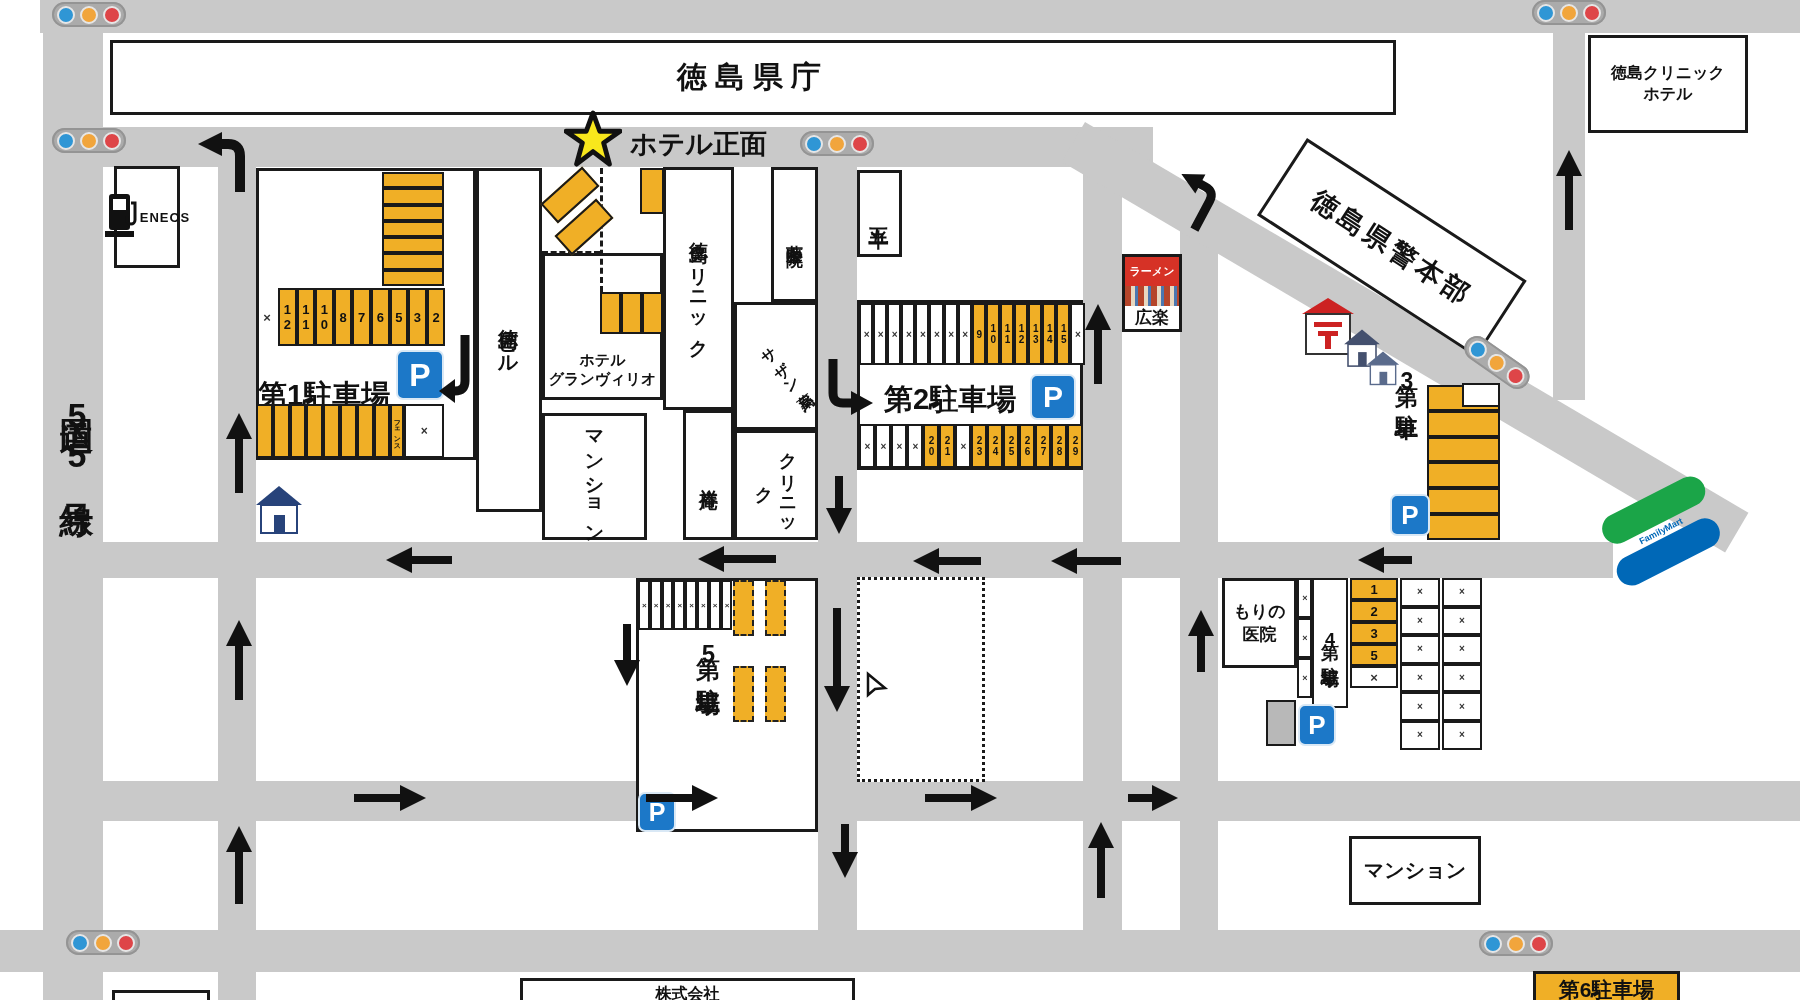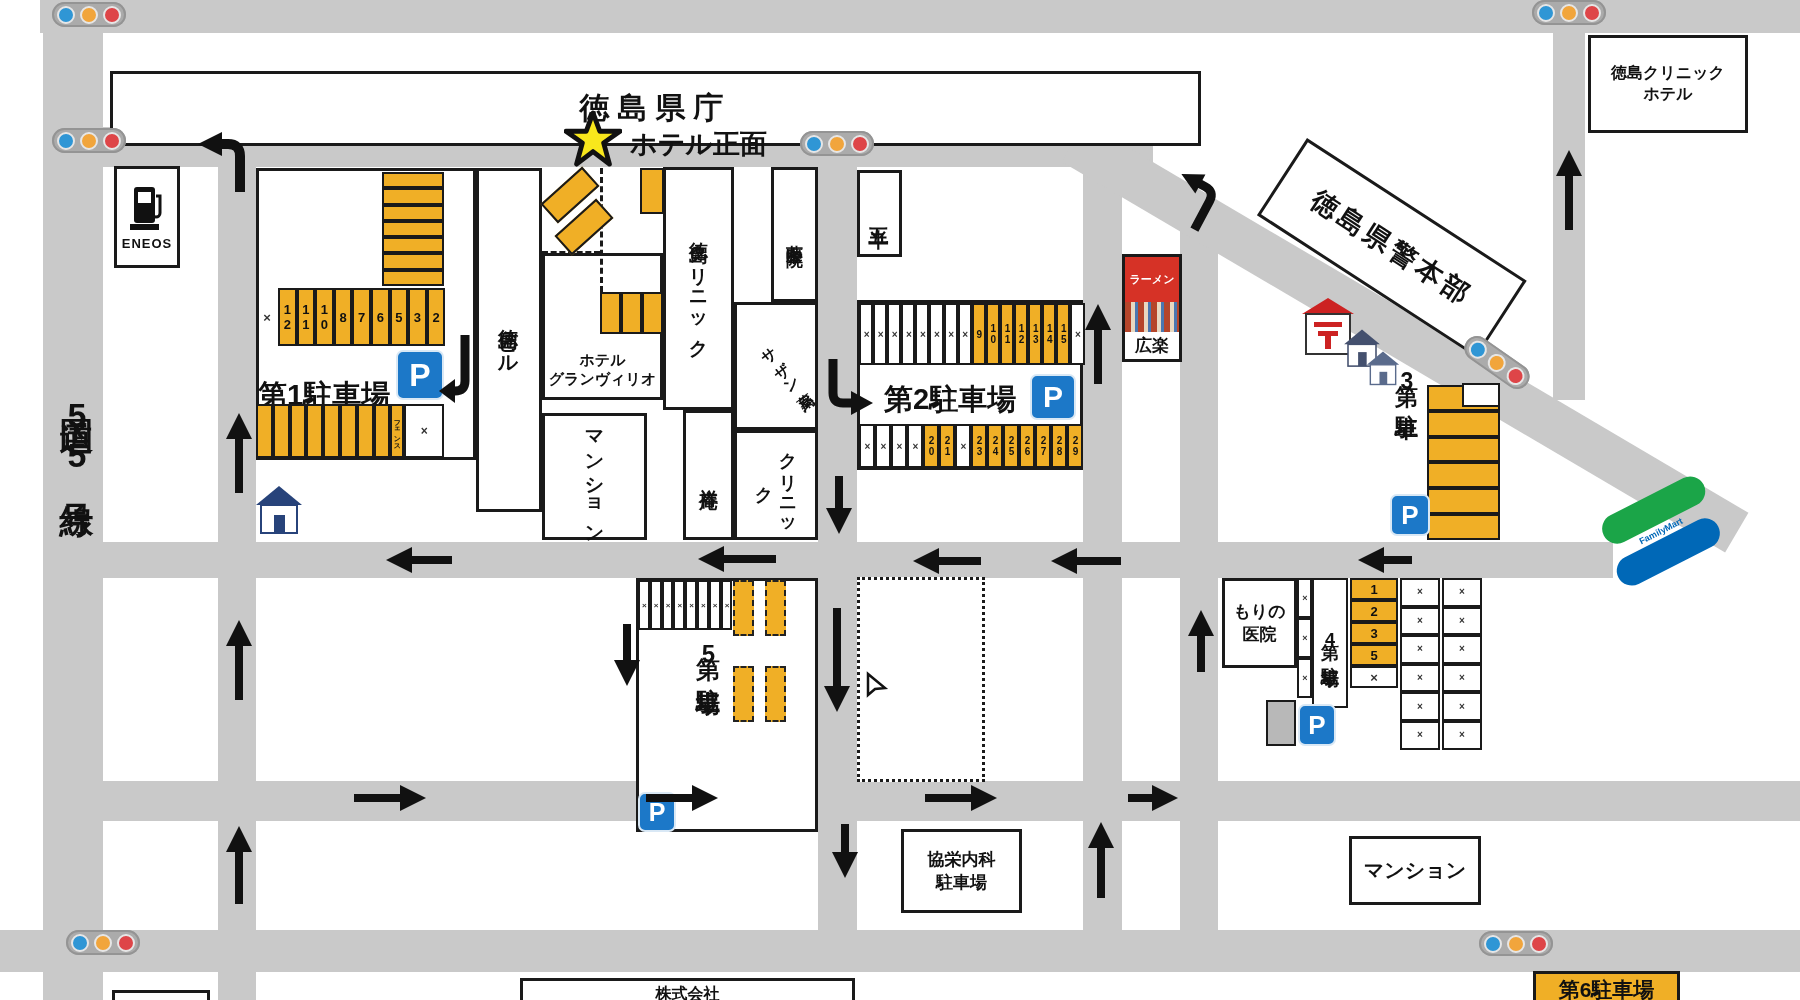--- a/index.html
+++ b/index.html
@@ -119,34 +119,34 @@
       <span class="l lb"></span>
       <span class="l ly"></span>
       <span class="l lr"></span>
     </div>
   <div class="tl" style="left:1479px;top:931px;">
       <span class="l lb"></span>
       <span class="l ly"></span>
       <span class="l lr"></span>
     </div>
 
-  <div class="bx" style="left:110px;top:40px;width:1091px;height:75px;font-size:30px;letter-spacing:8px;margin-top:31px;">
+  <div class="bx" style="left:110px;top:40px;width:1286px;height:75px;font-size:30px;letter-spacing:8px;">
     <span>徳島県庁</span>
   </div>
   <div class="bx" style="left:1588px;top:35px;width:160px;height:98px;font-size:16px;flex-direction:column;">
     <span>徳島クリニック</span>
     <span>ホテル</span>
   </div>
   <div class="bx" style="left:1307px;top:138px;width:262px;height:92px;font-size:27px;letter-spacing:4px;transform:rotate(33deg);transform-origin:top left;">
     <span>徳島県警本部</span>
   </div>
 
   <div class="lbl v" style="left:54px;top:392px;font-size:34px;">国道55号線</div>
 
-  <div class="bx" style="left:114px;top:166px;width:66px;height:102px;flex-direction:column;padding:4px 0;">
+  <div class="bx" style="left:114px;top:166px;width:66px;height:102px;flex-direction:row;padding:4px 0;">
     <span class="turn" style="position:static;">
       <svg width="36" height="52" viewBox="0 0 36 52">
         <rect x="5" y="3" width="21" height="36" rx="3" fill="#111"></rect>
         <rect x="9" y="8" width="13" height="11" fill="#fff"></rect>
         <path d="M27,12 h4 v17 a4,4 0 0 1 -8,0 v-4" fill="none" stroke="#111" stroke-width="3"></path>
         <rect x="1" y="40" width="29" height="6" fill="#111"></rect>
       </svg>
     </span>
     <span style="font-size:13px;letter-spacing:1px;">ENEOS</span>
   </div>
@@ -288,21 +288,21 @@
       <div class="spot w">×</div>
       <div class="spot y">23</div>
       <div class="spot y">24</div>
       <div class="spot y">25</div>
       <div class="spot y">26</div>
       <div class="spot y">27</div>
       <div class="spot y">28</div>
       <div class="spot y">29</div>
     </div>
 
-  <div class="bx" id="ramen" style="left:1122px;top:254px;width:60px;height:108px;">
+  <div class="bx" id="ramen" style="left:1122px;top:254px;width:60px;height:78px;">
     <div class="ramen-top">ラーメン</div>
     <div class="ramen-mid"></div>
     <div class="ramen-bot">広楽</div>
   </div>
 
   <div class="turn" style="left:1300px;top:296px;z-index:5;">
     <svg width="56" height="64" viewBox="0 0 56 64">
       <polygon points="28,2 54,18 2,18" fill="#cc2222"></polygon>
       <rect x="6" y="18" width="44" height="40" fill="#fff" stroke="#333" stroke-width="2"></rect>
       <rect x="14" y="26" width="28" height="5" fill="#cc2222"></rect>
@@ -402,24 +402,20 @@
       <div class="spot w">×</div>
       <div class="spot w">×</div>
       <div class="spot w">×</div>
       <div class="spot w">×</div>
       <div class="spot w">×</div>
       <div class="spot w">×</div>
     </div>
   <div class="graycell" style="left:1266px;top:700px;width:30px;height:46px;"></div>
   <div class="pico" style="left:1298px;top:704px;width:34px;height:38px;font-size:26px;">P</div>
 
-  <div class="bx" style="left:901px;top:829px;width:121px;height:84px;font-size:17px;flex-direction:column;">
-    <span>協栄内科</span>
-    <span>駐車場</span>
-  </div>
   <div class="bx" style="left:1349px;top:836px;width:132px;height:69px;font-size:20px;">
     <span>マンション</span>
   </div>
   <div class="bx" style="left:520px;top:978px;width:335px;height:40px;font-size:16px;align-items:flex-start;padding-top:3px;">
     <span>株式会社</span>
   </div>
   <div class="bx" style="left:112px;top:990px;width:98px;height:24px;"></div>
   <div class="bx" style="left:1533px;top:971px;width:147px;height:42px;background:#F0AF26;font-size:21px;align-items:flex-start;padding-top:2px;">
     <span>第6駐車場</span>
   </div>

